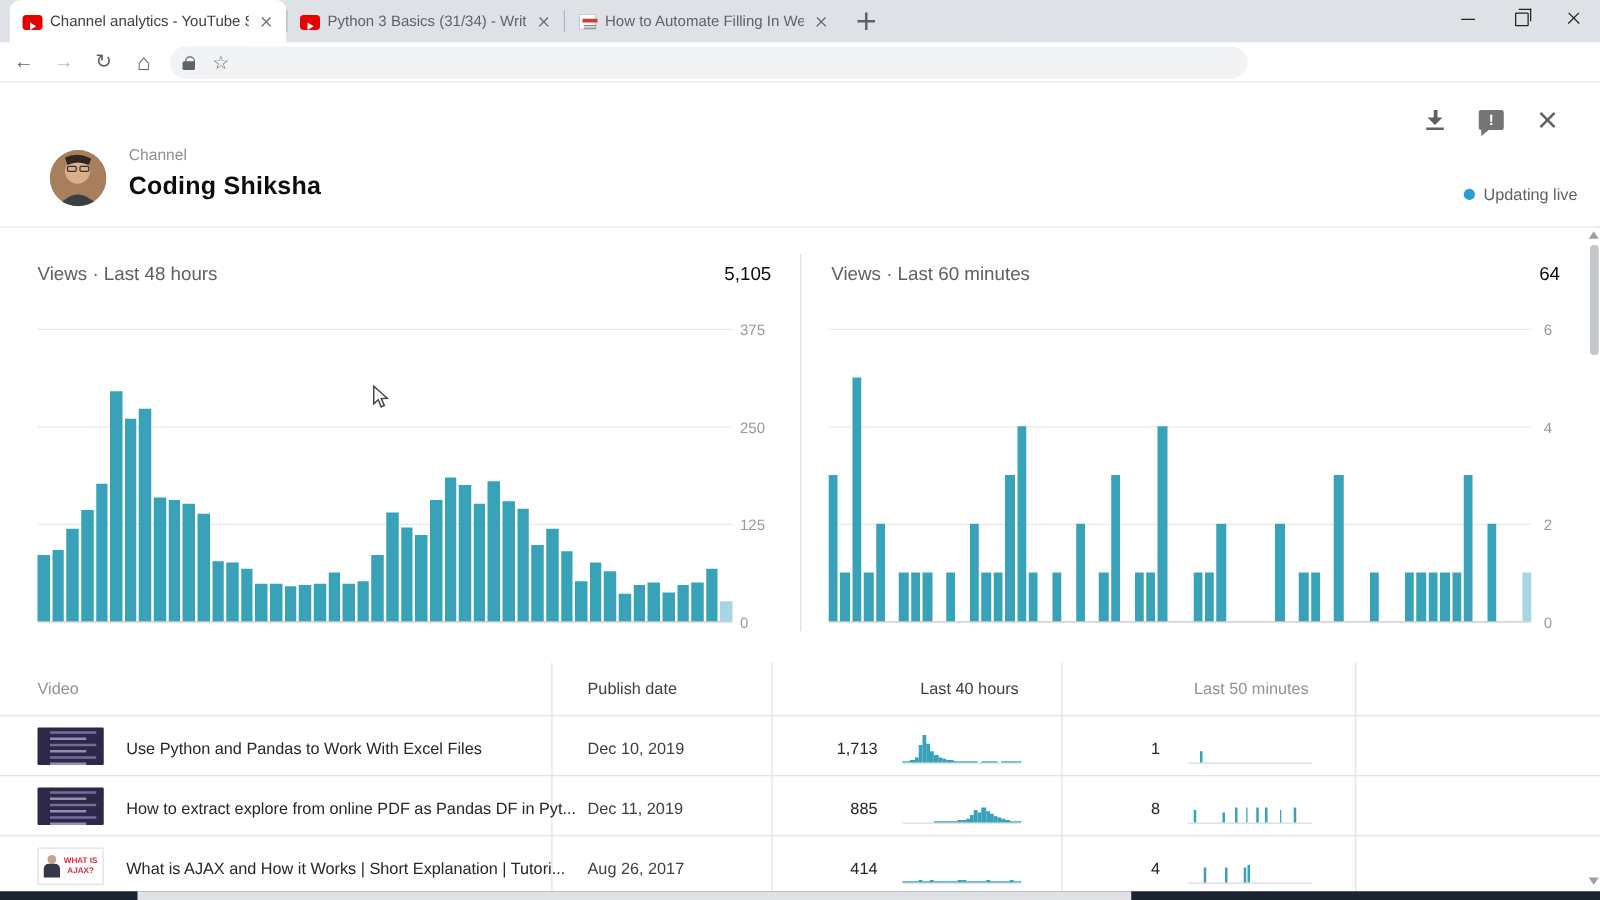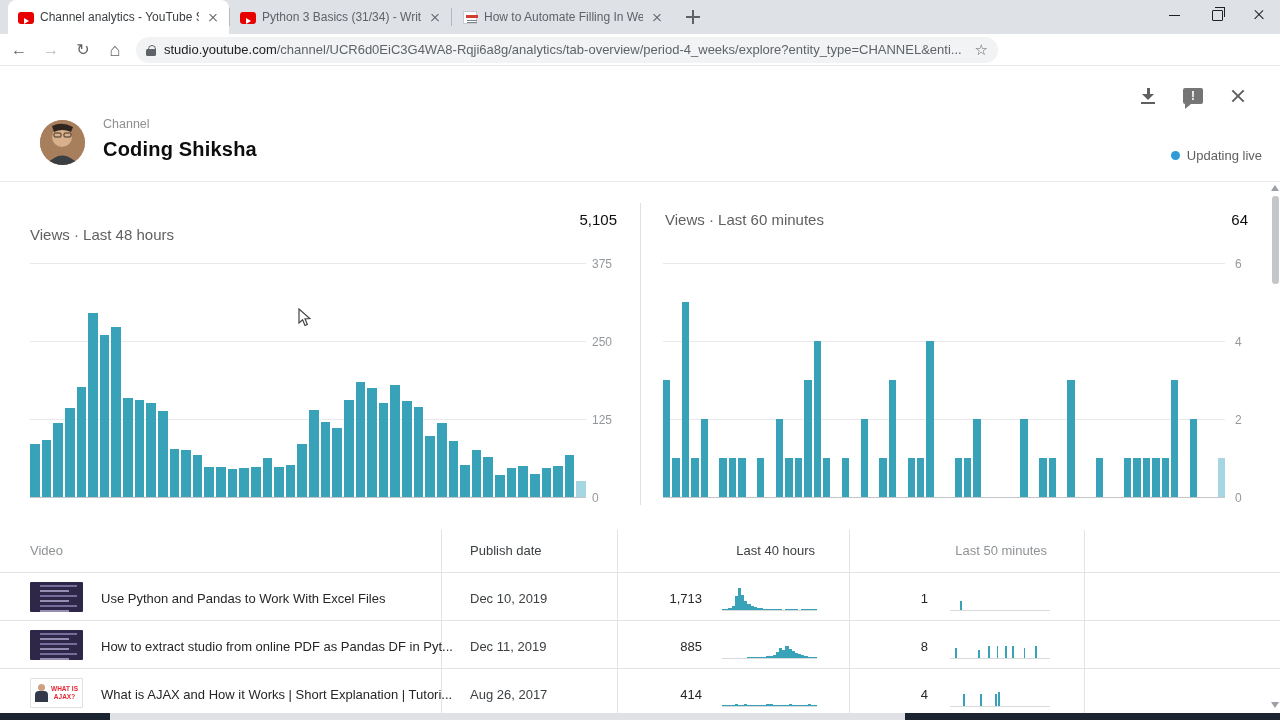--- a/index.html
+++ b/index.html
@@ -160,21 +160,20 @@
     </div>
   </div>
 
   <div class="toolbar">
     <div class="nav-ico">←</div>
     <div class="nav-ico dis">→</div>
     <div class="nav-ico">↻</div>
     <div class="nav-ico" style="font-size:18px">⌂</div>
     <div class="omnibox">
       <span class="lock"></span>
-      <span class="url-text"><span class="url-domain">studio.youtube.com</span><span class="url-path">/channel/UCR6d0EiC3G4WA8-Rqji6a8g/analytics/tab-overview/period-4_weeks/explore?entity_type=CHANNEL&amp;enti...</span></span>
       <span class="star-ico">☆</span>
     </div>
   </div>
 
   <div class="action-ico dl-ico" style="left:1138px; top:86px;">
       <span class="bar"></span>
     </div>
   <div class="action-ico fb-ico" style="left:1183px; top:88px;"></div>
   <div class="action-ico x-ico" style="left:1228px; top:86px;"></div>
 
@@ -189,21 +188,21 @@
     </svg>
   </div>
   <div class="channel-label">Channel</div>
   <div class="channel-name">Coding Shiksha</div>
   <div class="live-wrap">
     <span class="live-dot"></span>
     <span class="live-text">Updating live</span>
   </div>
   <div class="hdr-divider"></div>
 
-  <div class="chart-title" style="left:30px; top:211px;margin-top:15px;">Views · Last 48 hours</div>
+  <div class="chart-title" style="left:30px; top:211px;">Views · Last 48 hours</div>
   <div class="chart-total" style="left:517px; top:211px; width:100px;">5,105</div>
   <div class="gridline" style="left:30px; top:263px; width:556px;"></div>
   <div class="gridline" style="left:30px; top:341px; width:556px;"></div>
   <div class="gridline" style="left:30px; top:419px; width:556px;"></div>
   <div class="gridline zero" style="left:30px; top:497px; width:556px;"></div>
   <div class="ytick" style="left:592px; top:257px;">375</div>
   <div class="ytick" style="left:592px; top:335px;">250</div>
   <div class="ytick" style="left:592px; top:413px;">125</div>
   <div class="ytick" style="left:592px; top:491px;">0</div>
   <div class="plot" style="left:30px; top:263px; width:556px; height:234px;">
@@ -456,21 +455,21 @@
 
   <div>
     <div class="thumb thumb-code" style="left:30px; top:630px;">
         <i></i>
         <i></i>
         <i></i>
         <i></i>
         <i></i>
         <i></i>
       </div>
-    <div class="cell" style="left:101px; top:639px;">How to extract studio from online PDF as Pandas DF in Pyt...</div>
+    <div class="cell" style="left:101px; top:639px;">How to extract explore from online PDF as Pandas DF in Pyt...</div>
     <div class="cell date" style="left:470px; top:639px;">Dec 11, 2019</div>
     <div class="cell num" style="left:630px; top:639px;">885</div>
     <div class="spark" style="left:722px; top:632px; width:95px; height:27px;">
         <div class="vbar" style="height: 0px;"></div>
         <div class="vbar" style="height: 0px;"></div>
         <div class="vbar" style="height: 0px;"></div>
         <div class="vbar" style="height: 0px;"></div>
         <div class="vbar" style="height: 0px;"></div>
         <div class="vbar" style="height: 0px;"></div>
         <div class="vbar" style="height: 0px;"></div>

